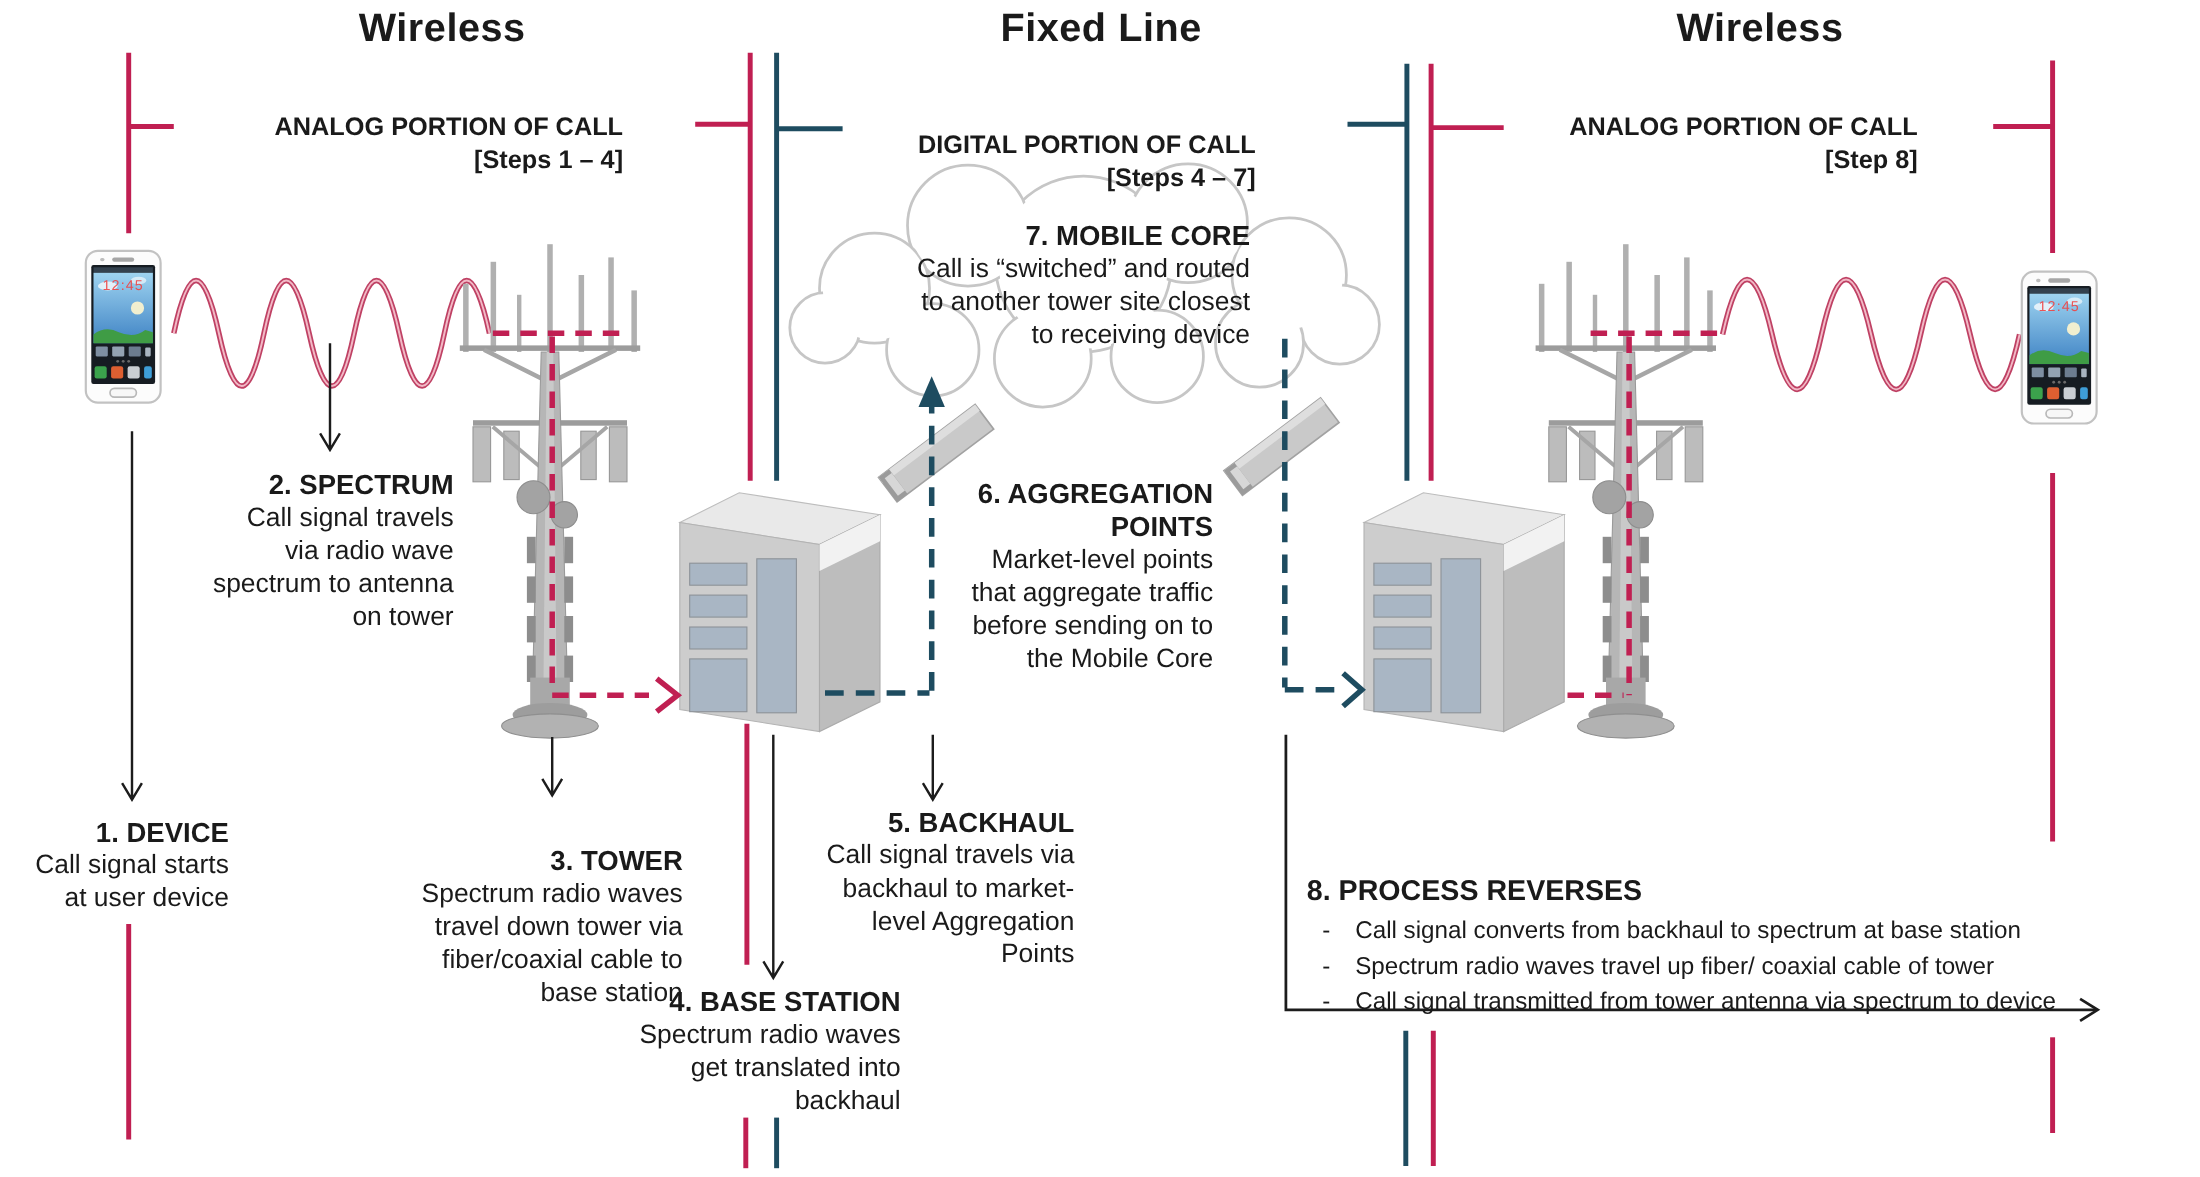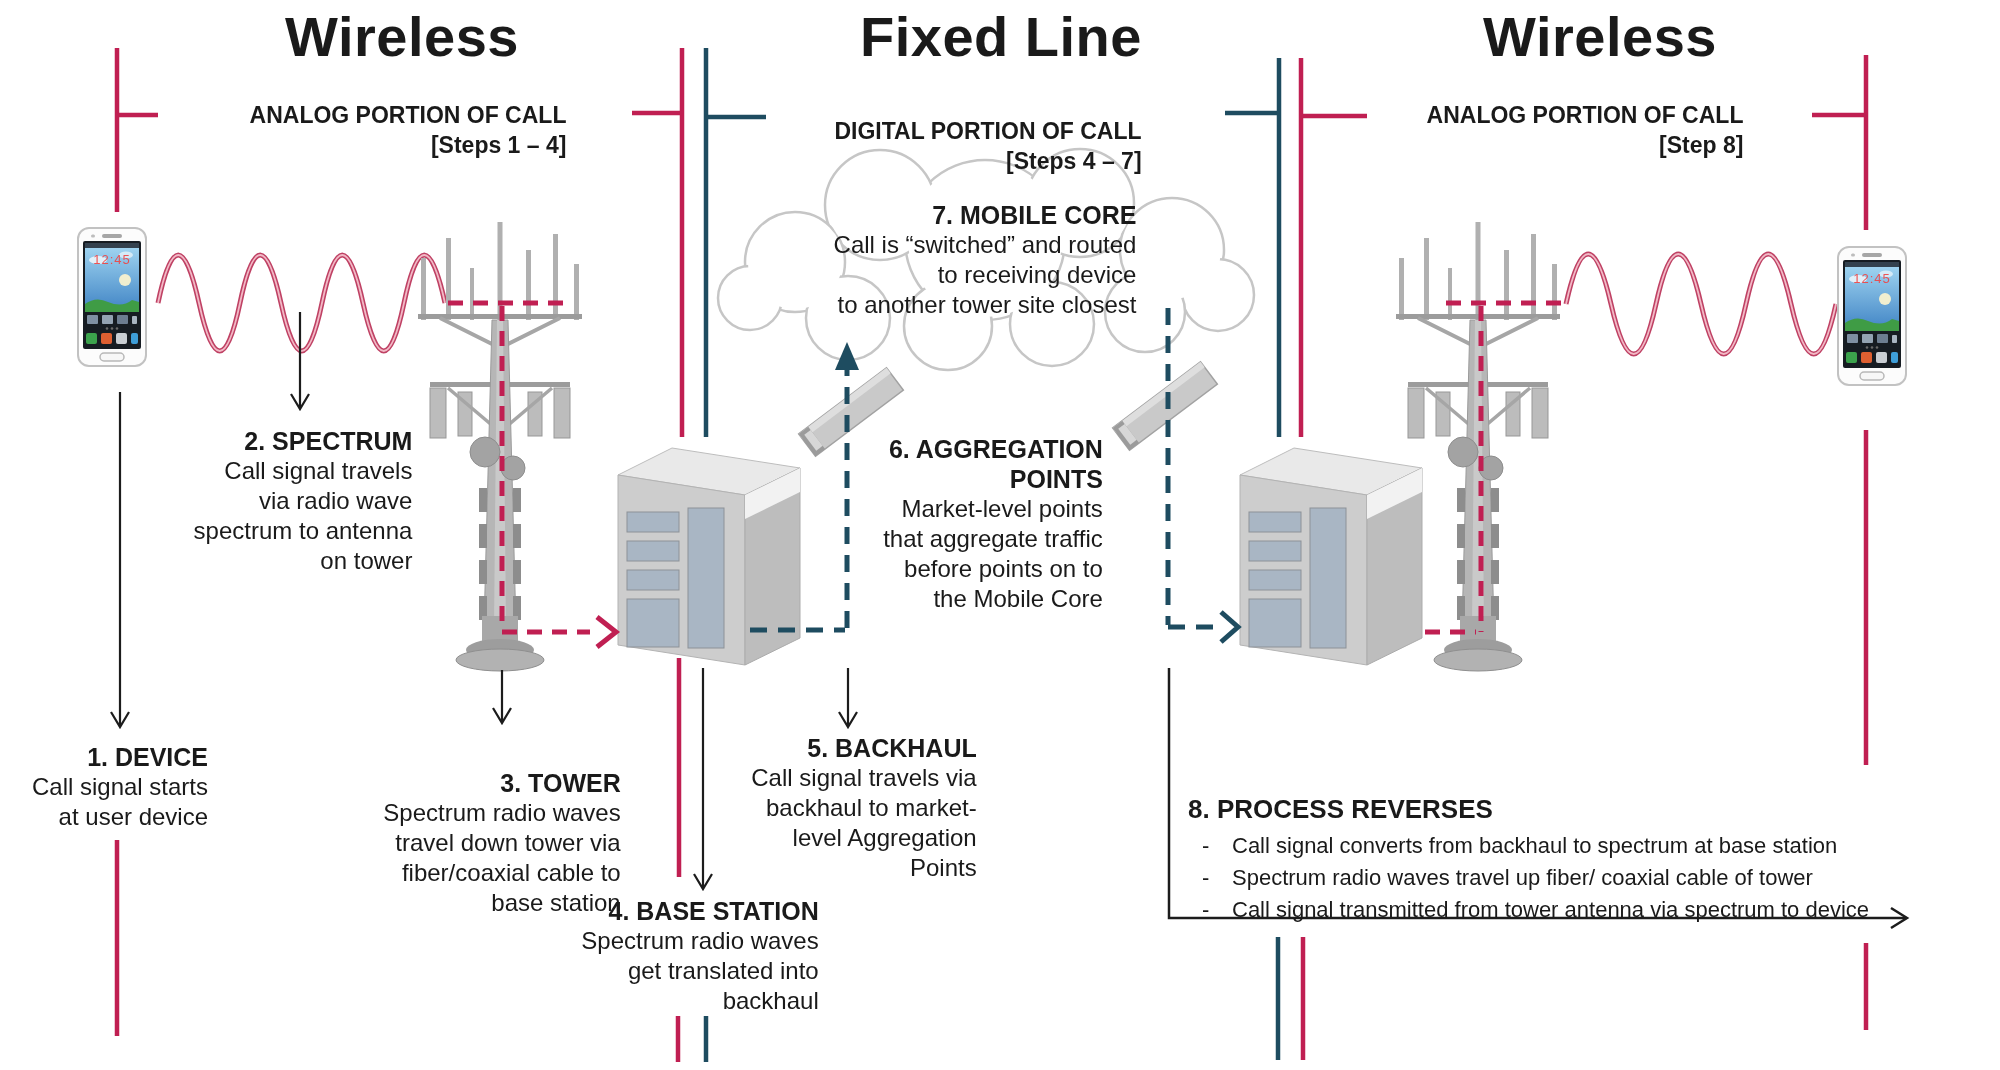--- a/index.html
+++ b/index.html
@@ -1,19 +1,19 @@
 <!DOCTYPE html>
 <html><head>
 <meta charset="utf-8">
 <style>
   html,body{margin:0;padding:0;background:#ffffff;}
   #canvas{position:relative;width:2000px;height:1070px;background:#ffffff;overflow:hidden;
           font-family:"Liberation Sans", sans-serif;color:#1a1a1a;}
   #gfx{position:absolute;left:0;top:0;}
-  .title{position:absolute;transform:translateX(-50%);font-size:56px;font-weight:800;
+  .title{position:absolute;transform:translateX(-50%);font-size:36px;font-weight:800;
          letter-spacing:.5px;white-space:nowrap;}
   .subtitle{position:absolute;transform:translateX(-50%);text-align:right;font-size:23px;
             font-weight:700;line-height:30px;white-space:nowrap;}
   .step{position:absolute;transform:translateX(-50%);text-align:right;font-size:24px;
         line-height:30px;white-space:nowrap;}
   .step .h{font-weight:700;font-size:25px;}
   .step8{position:absolute;font-size:22px;line-height:32px;white-space:nowrap;margin-top:45px;}
   .step8 .h{font-weight:700;font-size:26px;margin-bottom:5px;}
   .brow{display:flex;}
   .bdash{display:inline-block;width:44px;padding-left:14px;box-sizing:border-box;}
@@ -284,29 +284,29 @@
     <div>backhaul to market-</div>
     <div>level Aggregation</div>
     <div>Points</div>
   </div>
 
   <div class="step" style="left:993px;top:434px">
     <div class="h">6. AGGREGATION</div>
     <div class="h">POINTS</div>
     <div>Market-level points</div>
     <div>that aggregate traffic</div>
-    <div>before points on to</div>
+    <div>before sending on to</div>
     <div>the Mobile Core</div>
   </div>
 
   <div class="step" style="left:985px;top:200px">
     <div class="h">7. MOBILE CORE</div>
     <div>Call is “switched” and routed</div>
+    <div>to another tower site closest</div>
     <div>to receiving device</div>
-    <div>to another tower site closest</div>
   </div>
 
   <div class="step8" style="left:1188px;top:748px">
     <div class="h">8. PROCESS REVERSES</div>
     <div class="brow">
       <span class="bdash">-</span>
       <span>Call signal converts from backhaul to spectrum at base station</span>
     </div>
     <div class="brow">
       <span class="bdash">-</span>

